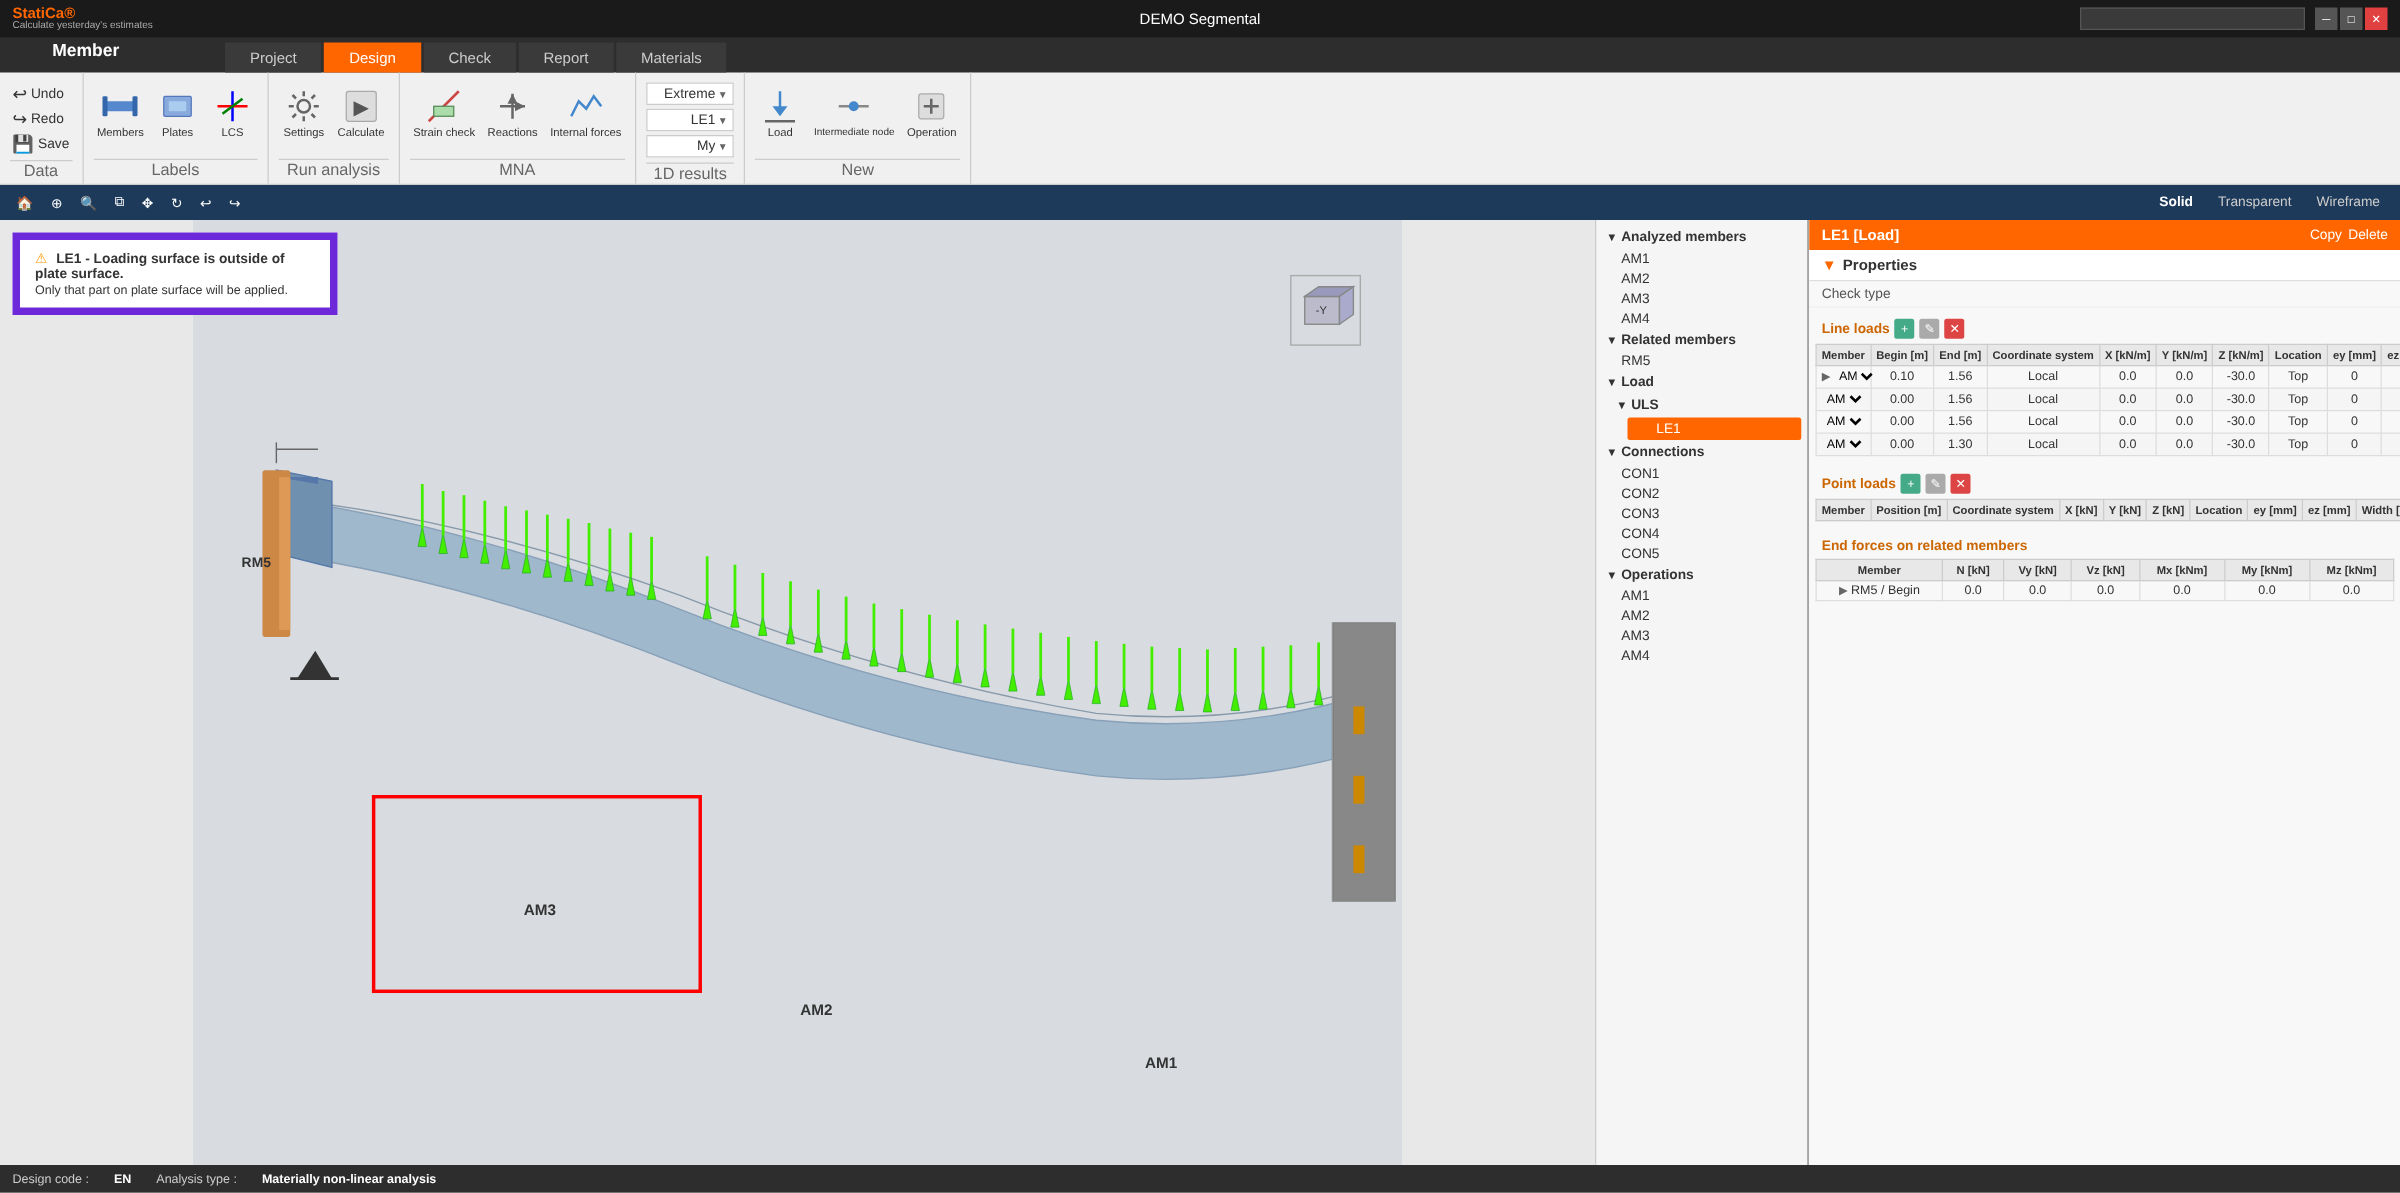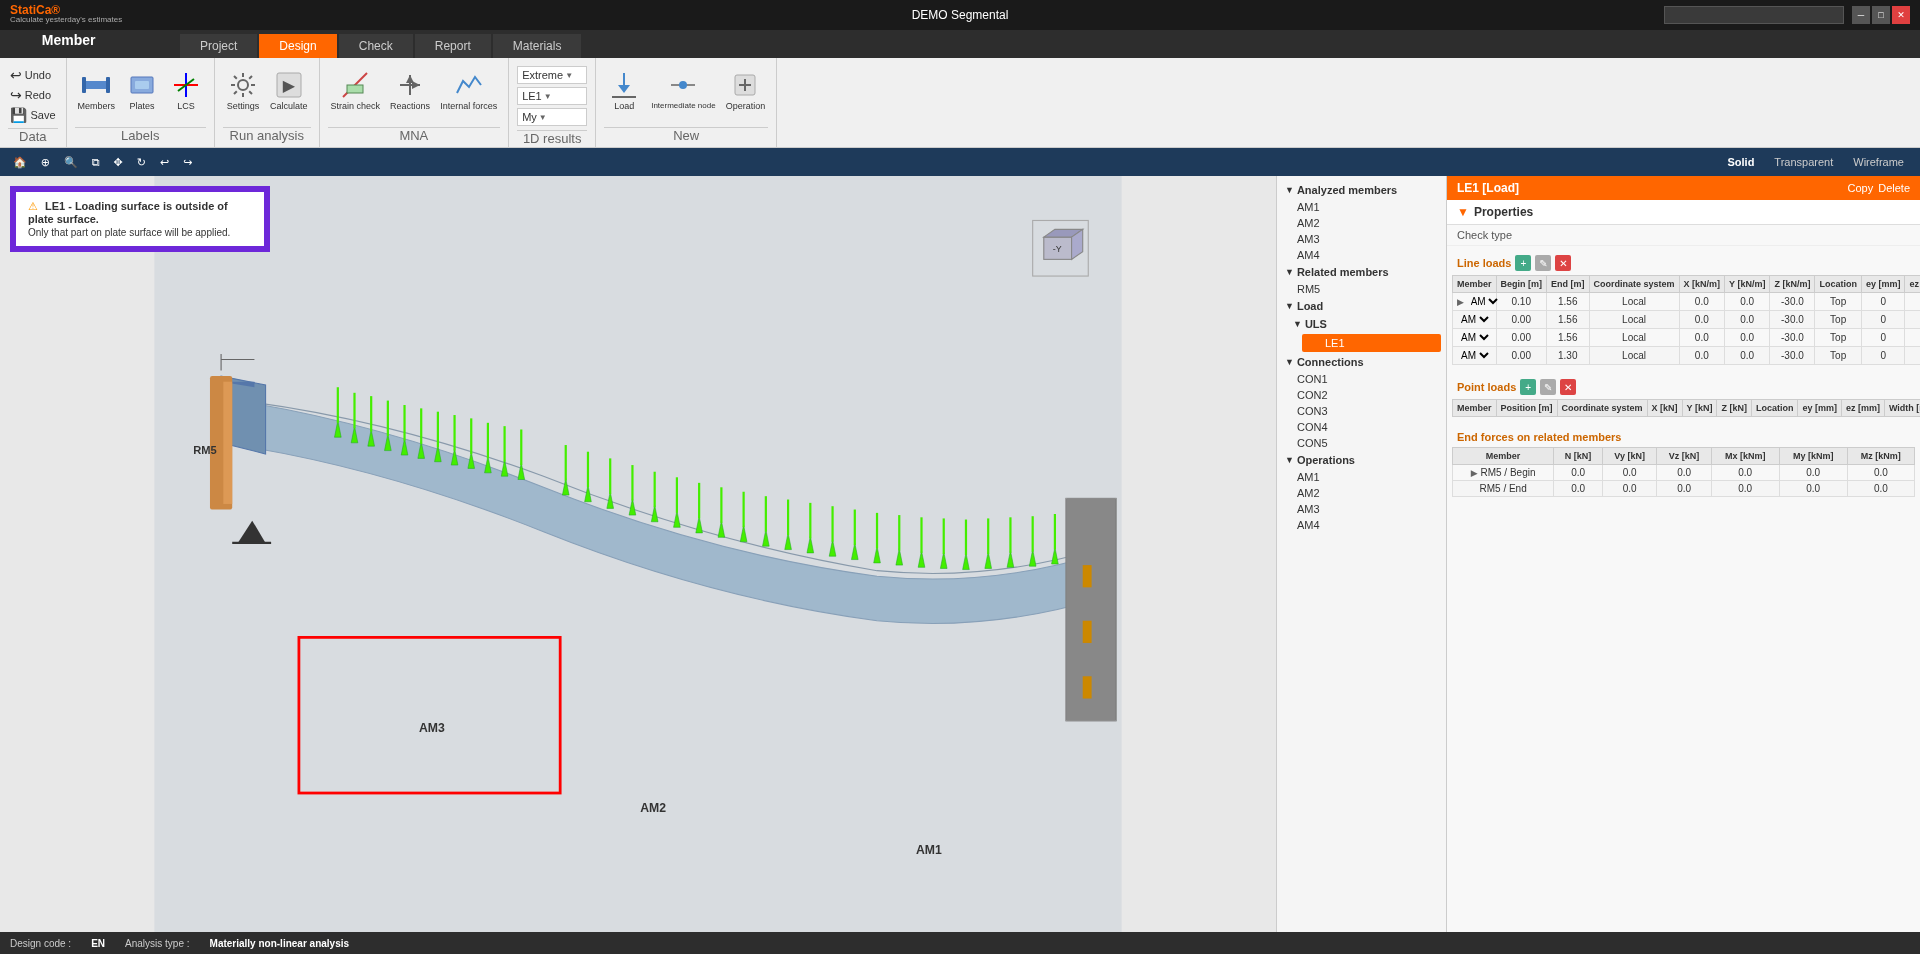--- a/index.html
+++ b/index.html
@@ -89,21 +89,21 @@
     
     #statusbar { background: #2d2d2d; height: 22px; display: flex; align-items: center; padding: 0 10px; color: #ccc; font-size: 10px; gap: 20px; }
     
     
     .beam-svg { position: absolute; top: 0; left: 0; width: 100%; height: 100%; }
     
     
     .search-box { background: #3a3a3a; border: 1px solid #555; color: white; padding: 2px 6px; font-size: 11px; width: 180px; }
     
     
-    .ribbon-dropdown { display: flex; align-items: center; gap: 2px; border: 1px solid #ccc; background: white; padding: 2px 4px; font-size: 11px; cursor: pointer; min-width: 70px; }
+    .ribbon-dropdown { display: flex; align-items: center; gap: 2px; border: 1px solid #ccc; background: white; padding: 2px 4px; font-size: 11px; cursor: pointer; min-width: 70px; justify-content: flex-end; }
     .ribbon-dropdown-arrow { font-size: 8px; color: #666; }
     
     
     .idea-logo { background: #cc0000; color: white; font-weight: bold; font-size: 11px; padding: 1px 3px; border-radius: 2px; }
   </style>
 </head>
 <body>
 
 <div id="titlebar">
   <div id="titlebar-left">
@@ -680,29 +680,20 @@
         <tbody>
           <tr>
             <td><span class="expand-arrow" style="cursor:pointer;">▶</span> <span>RM5 / Begin</span></td>
             <td>0.0</td>
             <td>0.0</td>
             <td>0.0</td>
             <td>0.0</td>
             <td>0.0</td>
             <td>0.0</td>
           </tr>
-          <tr>
-            <td><span>RM5 / End</span></td>
-            <td>0.0</td>
-            <td>0.0</td>
-            <td>0.0</td>
-            <td>0.0</td>
-            <td>0.0</td>
-            <td>0.0</td>
-          </tr>
         </tbody>
       </table>
     </div>
   </div>
 </div>
 
 <div id="statusbar">
   <span>Design code :</span>
   <span style="color:white;font-weight:bold;">EN</span>
   <span>Analysis type :</span>

